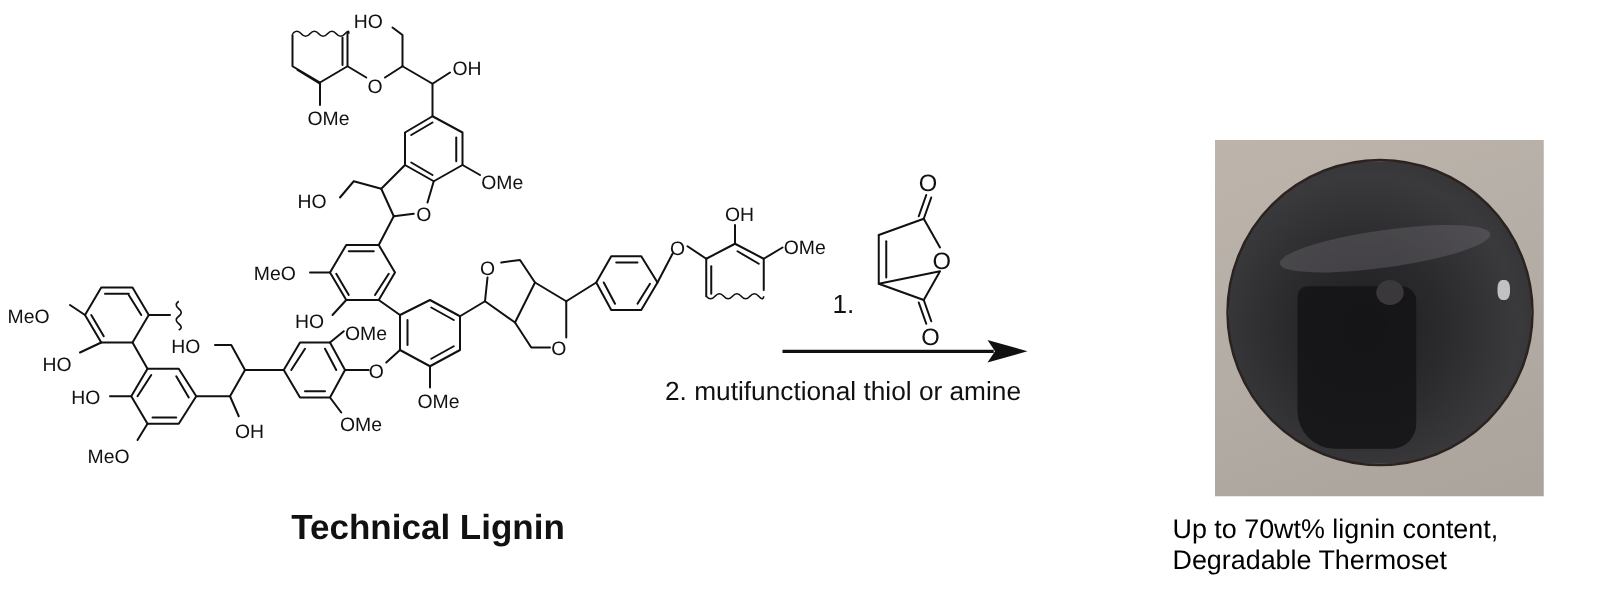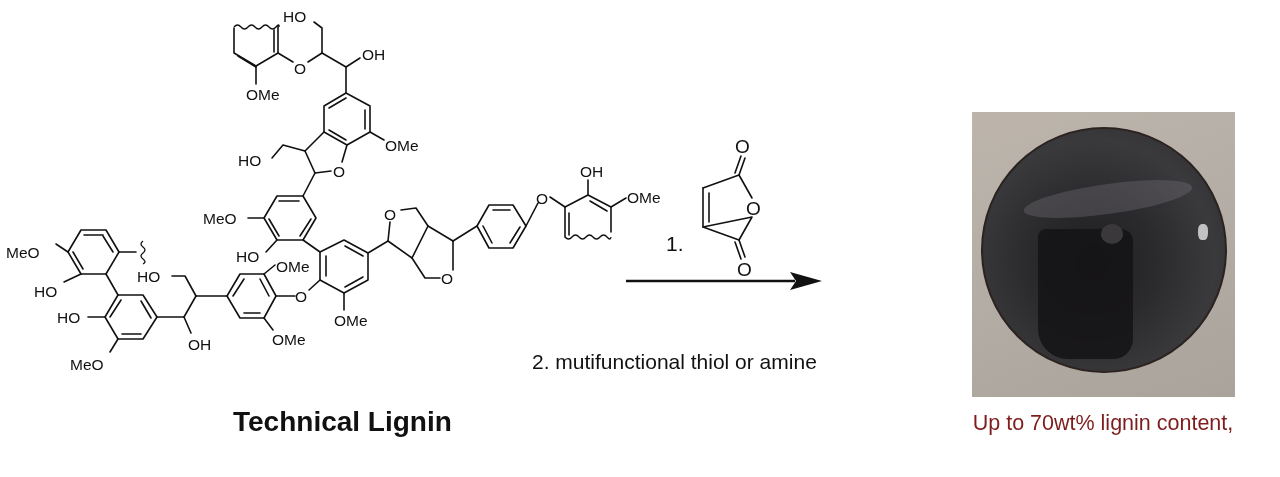--- a/index.html
+++ b/index.html
@@ -4,21 +4,21 @@
   <style>
     html, body { margin: 0; padding: 0; background: #ffffff; }
     body { width: 1280px; height: 477px; position: relative; overflow: hidden;
            font-family: "Liberation Sans", sans-serif; color: #111; }
     #scheme { position: absolute; left: 0; top: 0; }
     .lbl { font-family: "Liberation Sans", sans-serif; font-size: 15.5px; fill: #111; }
     .bond { stroke: #111; stroke-width: 1.6; fill: none; stroke-linecap: round; stroke-linejoin: round; }
     .wavy { stroke: #111; stroke-width: 1.3; fill: none; }
     .title { position: absolute; font-weight: bold; font-size: 28px; color: #111; white-space: nowrap; }
     .cond { position: absolute; font-size: 21px; color: #111; white-space: nowrap; }
-    .caption { position: absolute; font-size: 21.5px; color: #7f1d1d; text-align: center; line-height: 25px; width: 330px; }
+    .caption { position: absolute; font-size: 21.5px; color: #000000; line-height: 25px; width: 330px; }
     .photo { position: absolute; left: 972px; top: 112px; width: 263px; height: 285px;
              background: linear-gradient(160deg, #bdb5ac 0%, #b4ada5 50%, #aaa39b 100%); overflow: hidden; }
     .disk { position: absolute; left: 9px; top: 15px; width: 246px; height: 246px; border-radius: 50%;
             background: radial-gradient(circle at 45% 55%, #1e1d1f 0%, #2b2a2d 35%, #3a393c 65%, #2a2829 100%);
             border: 2px solid #2c2320; box-sizing: border-box; }
     .dark-patch { position: absolute; left: 55px; top: 100px; width: 95px; height: 130px;
                   background: #141315; border-radius: 8px 12px 20px 30px; opacity: 0.85; }
     .shine { position: absolute; left: 215px; top: 95px; width: 10px; height: 16px; background: #d9d9dc;
              border-radius: 40%; opacity: 0.85; }
     .haze { position: absolute; left: 40px; top: 55px; width: 170px; height: 30px;
@@ -183,28 +183,29 @@
     <text class="lbl" x="737" y="276" style="font-size:19px">O</text>
   </g>
 
   <g>
     <line x1="626" y1="281" x2="795" y2="281" stroke="#111" stroke-width="2.6"></line>
     <path d="M790,272 L822,281 L790,290 L796,281 Z" fill="#111"></path>
   </g>
 </svg>
 
 <div class="cond" style="left:666px; top:232px;">1.</div>
-<div class="cond" style="left:532px; top:302px;margin-top:48px;">2. mutifunctional thiol or amine</div>
+<div class="cond" style="left:532px; top:302px;">2. mutifunctional thiol or amine</div>
 
 <div class="title" style="left:233px; top:406px;">Technical Lignin</div>
 
 <div class="photo">
   <div class="disk">
     <div class="haze"></div>
     <div class="dark-patch"></div>
     <div class="blob"></div>
     <div class="shine"></div>
   </div>
 </div>
 
 <div class="caption" style="left:938px; top:411px;">
   <div>Up to 70wt% lignin content,</div>
+  <div>Degradable Thermoset</div>
 </div>
 
 </body></html>

